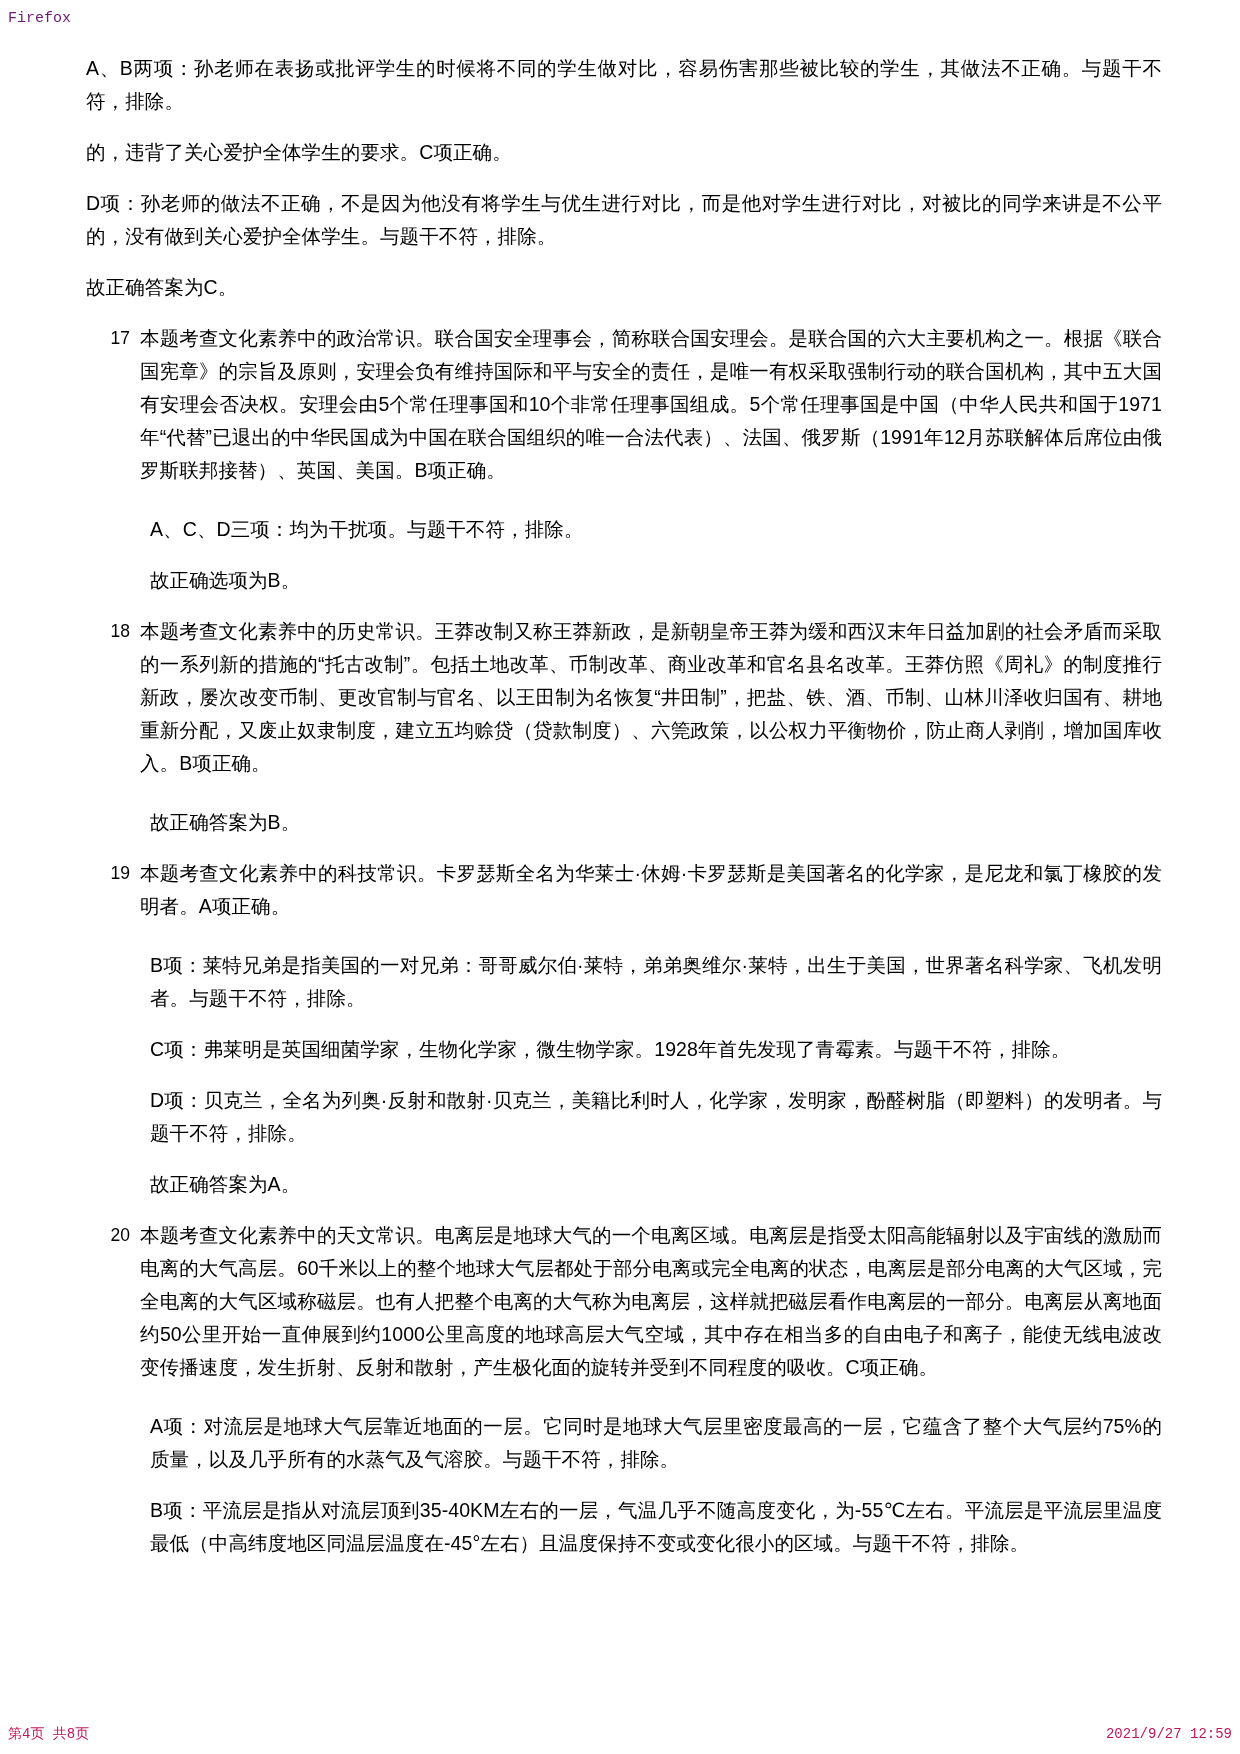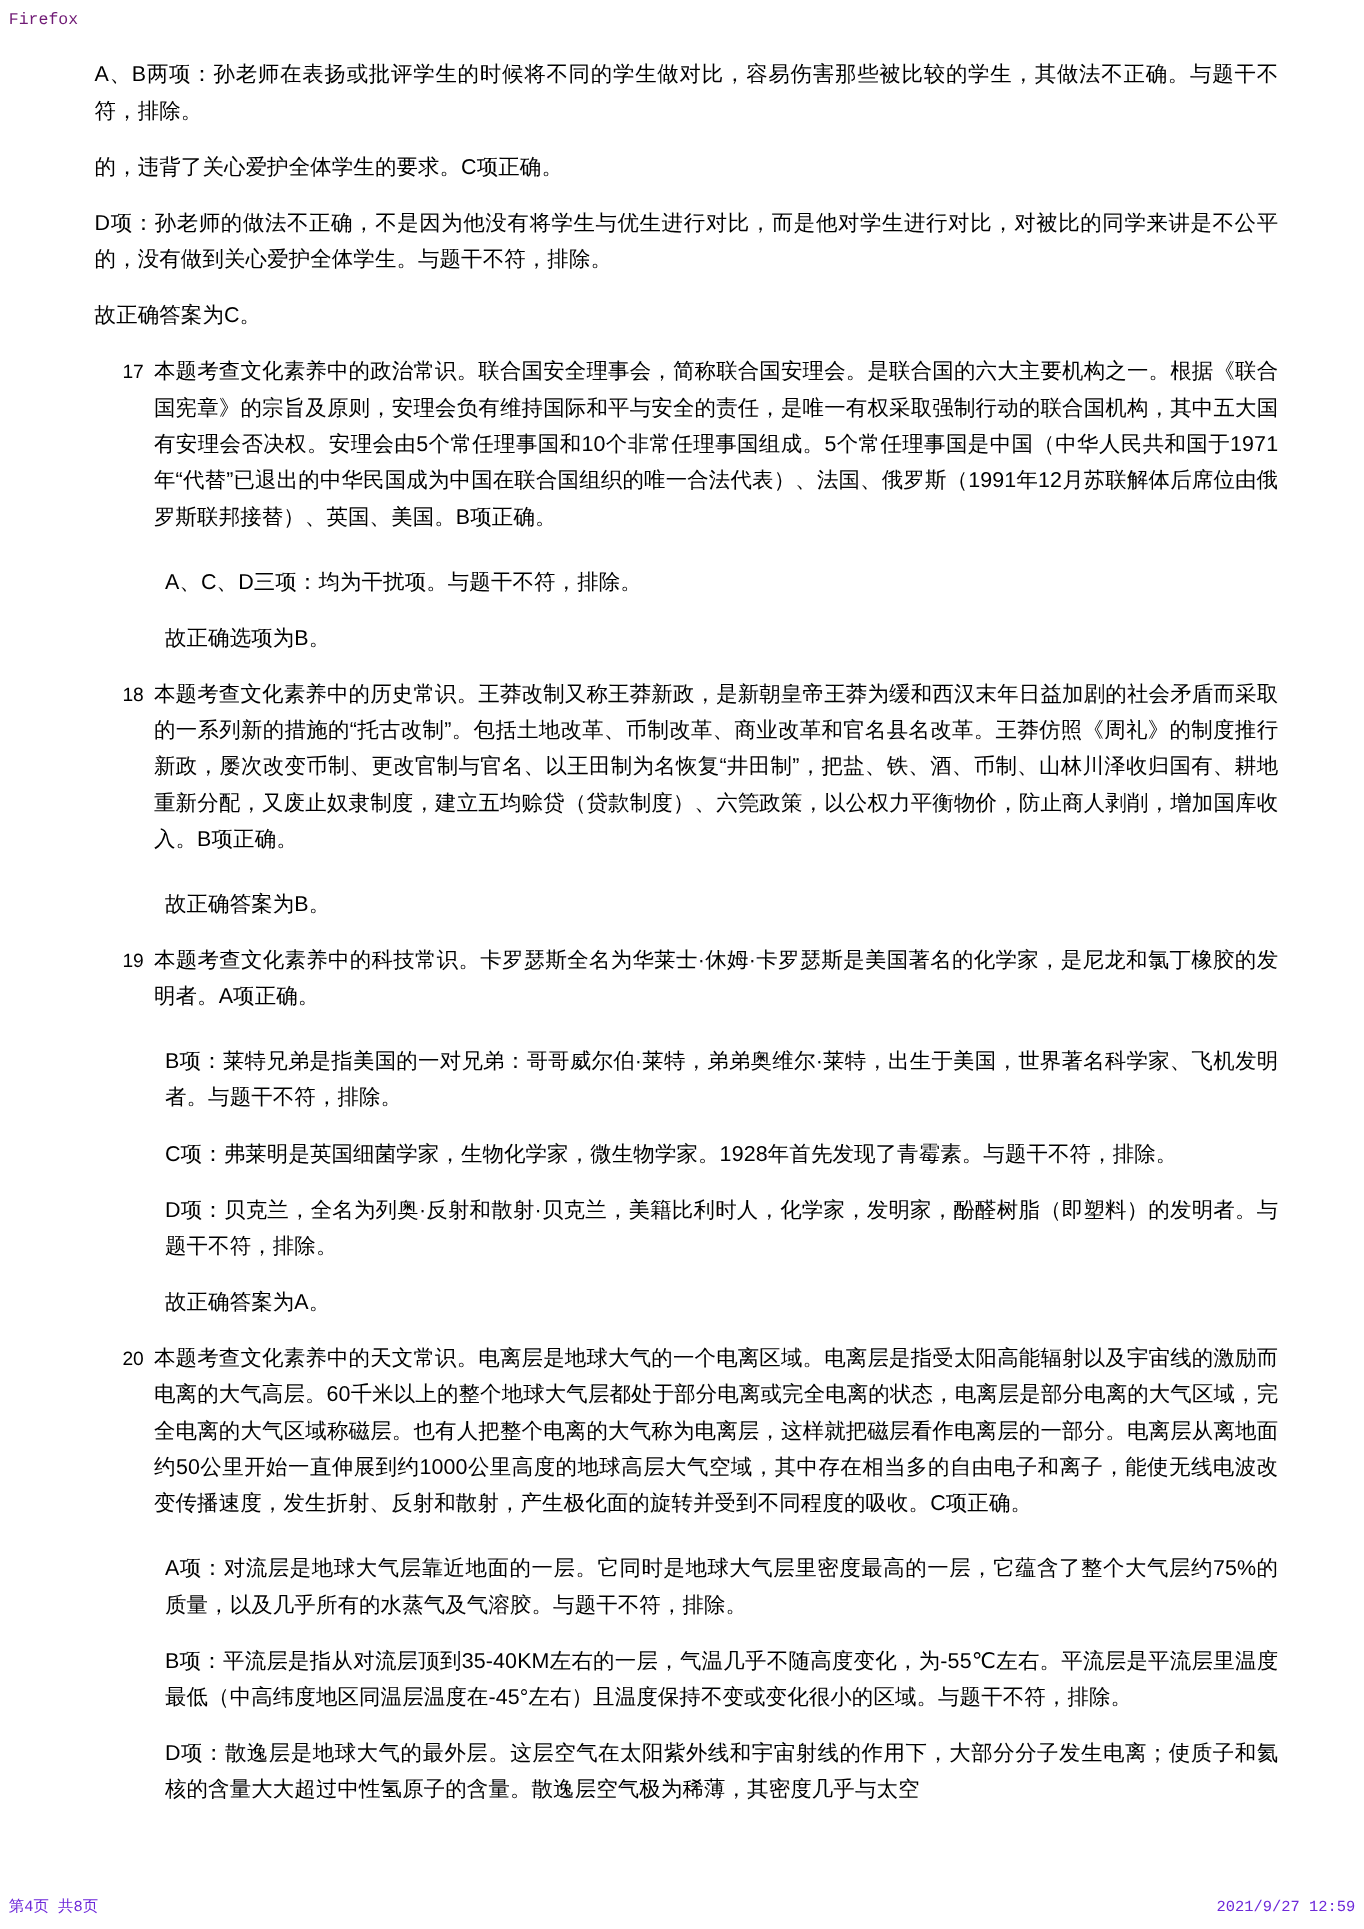--- a/index.html
+++ b/index.html
@@ -31,21 +31,21 @@
   }
   .print-footer {
     position: absolute;
     bottom: 10px;
     left: 8px;
     right: 8px;
     height: 20px;
     font-family: "Liberation Mono", "DejaVu Sans Mono", monospace;
     font-size: 14px;
     line-height: 20px;
-    color: #6d28d9;
+    color: #be185d;
   }
   .print-footer .left {
     position: absolute;
     left: 0;
     top: 0;
   }
   .print-footer .right {
     position: absolute;
     right: 0;
     top: 0;
@@ -60,26 +60,26 @@
     width: 1076px;
   }
 
   
   .block {
     position: relative;
     margin-bottom: 21px;
   }
   .block .num {
     position: absolute;
-    left: 15px;
+    left: 4px;
     top: 0;
     width: 40px;
     font-size: 17.5px;
     line-height: 33px;
-    text-align: center;
+    text-align: right;
   }
   .para {
     font-size: 19.5px;
     line-height: 33px;
     text-align: justify;
     text-justify: inter-ideograph;
     letter-spacing: 0.1px;
     word-break: break-all;
   }
 
@@ -147,21 +147,18 @@
     <div class="block loose">
       <div class="num">20</div>
       <div class="para numbered">本题考查文化素养中的天文常识。电离层是地球大气的一个电离区域。电离层是指受太阳高能辐射以及宇宙线的激励而电离的大气高层。60千米以上的整个地球大气层都处于部分电离或完全电离的状态，电离层是部分电离的大气区域，完全电离的大气区域称磁层。也有人把整个电离的大气称为电离层，这样就把磁层看作电离层的一部分。电离层从离地面约50公里开始一直伸展到约1000公里高度的地球高层大气空域，其中存在相当多的自由电子和离子，能使无线电波改变传播速度，发生折射、反射和散射，产生极化面的旋转并受到不同程度的吸收。C项正确。</div>
     </div>
     <div class="block tight">
       <div class="para indent">A项：对流层是地球大气层靠近地面的一层。它同时是地球大气层里密度最高的一层，它蕴含了整个大气层约75%的质量，以及几乎所有的水蒸气及气溶胶。与题干不符，排除。</div>
     </div>
     <div class="block tight">
       <div class="para indent">B项：平流层是指从对流层顶到35-40KM左右的一层，气温几乎不随高度变化，为-55℃左右。平流层是平流层里温度最低（中高纬度地区同温层温度在-45°左右）且温度保持不变或变化很小的区域。与题干不符，排除。</div>
     </div>
-    <div class="block tight">
-      <div class="para indent">D项：散逸层是地球大气的最外层。这层空气在太阳紫外线和宇宙射线的作用下，大部分分子发生电离；使质子和氦核的含量大大超过中性氢原子的含量。散逸层空气极为稀薄，其密度几乎与太空</div>
-    </div>
   </div>
 
 <div class="print-footer">
   <span class="left">第4页  共8页</span>
   <span class="right">2021/9/27 12:59</span>
 </div>
 
 </body></html>

